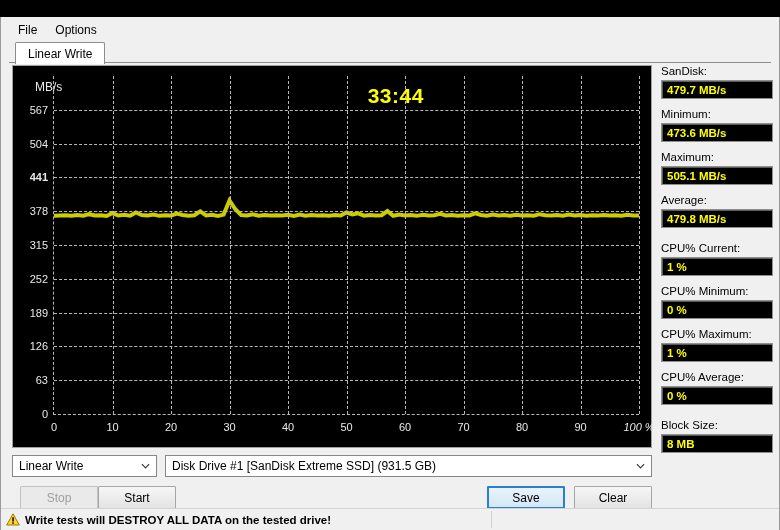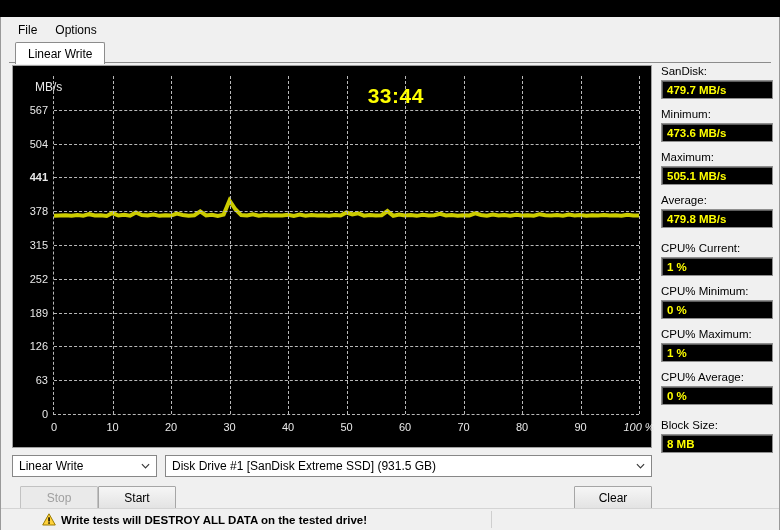--- a/index.html
+++ b/index.html
@@ -195,21 +195,21 @@
     padding-left: 5px;
   }
 
   
   .statusbar {
     position: absolute;
     left: 0; bottom: 0;
     width: 780px; height: 22px;
     background: #f0f0f0;
     border-top: 1px solid #d4d4d4;
-    display: flex; align-items: center; padding-left: 36px;
+    display: flex; align-items: center;
   }
   .statusbar .warn-txt {
     font-size: 11.5px;
     font-weight: bold;
     color: #000;
     margin-left: 5px;
   }
   .sb-sep {
     position: absolute;
     left: 490px; top: 2px; bottom: 2px;
@@ -296,20 +296,21 @@
         <span>Disk Drive #1  [SanDisk Extreme SSD]  (931.5 GB)</span>
         <svg class="chev" viewBox="0 0 10 10">
           <path d="M1 3 L5 7 L9 3" fill="none" stroke="#3a3a3a" stroke-width="1.3"></path>
         </svg>
       </div>
     </div>
     <div class="row2">
       <div class="btn disabled" style="width:78px;margin-left:8px">Stop</div>
       <div class="btn" style="width:78px">Start</div>
       <div class="spacer"></div>
+      <div class="btn focus" style="width:78px">Save</div>
       <div class="btn" style="width:78px;margin-left:9px">Clear</div>
     </div>
   </div>
 
   <div class="stats" id="stats">
       <div class="stat">
         <div class="stat-label">SanDisk:</div>
         <div class="stat-value">479.7 MB/s</div>
       </div>
       <div class="stat">

